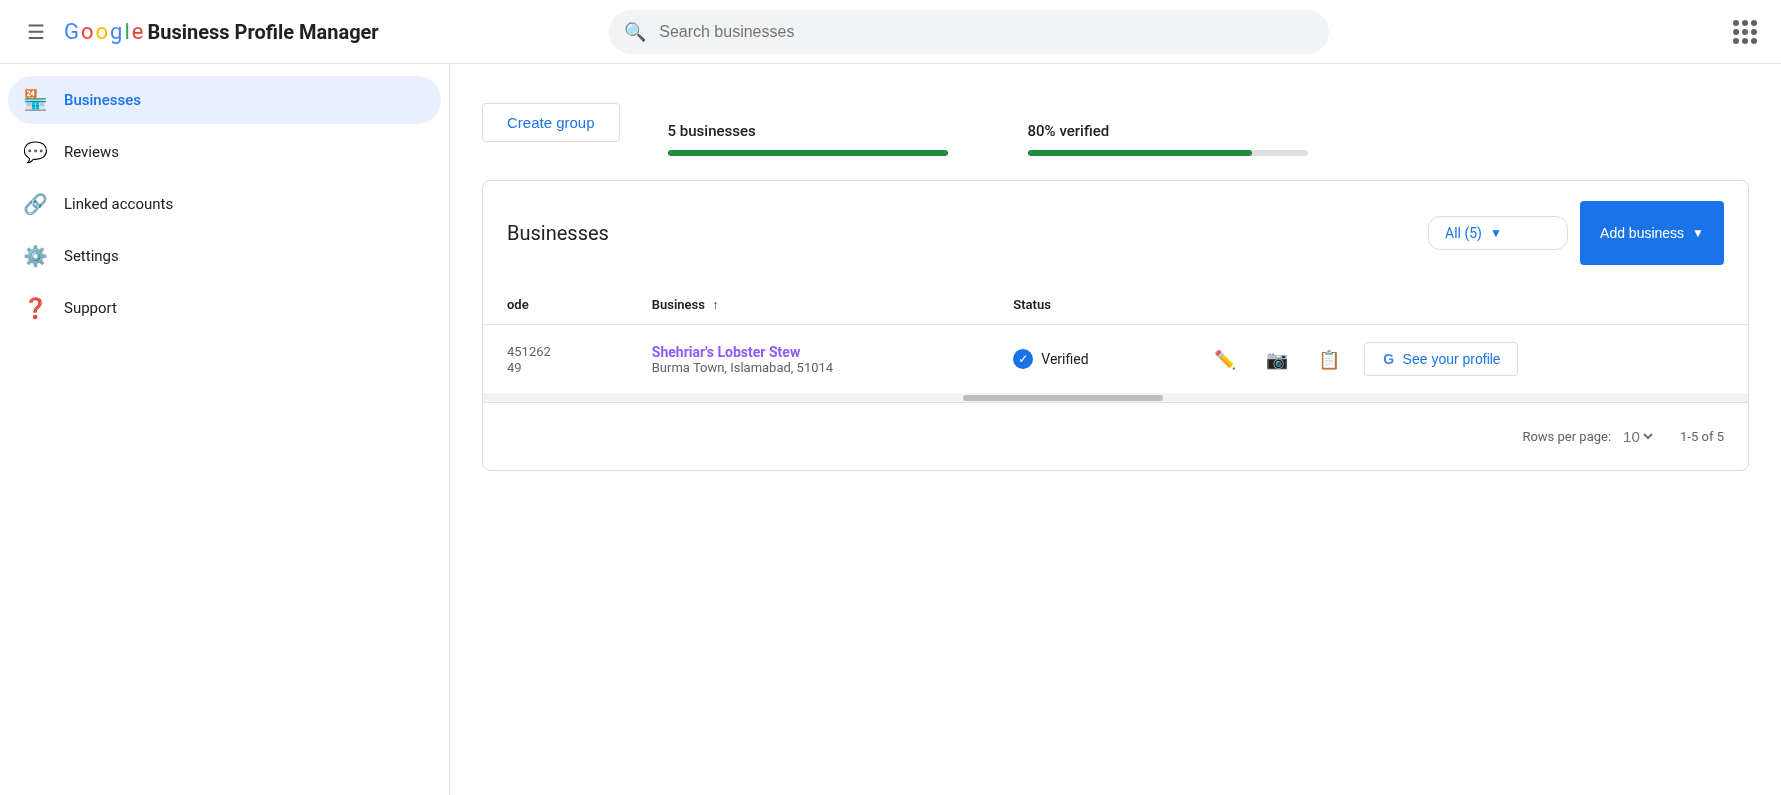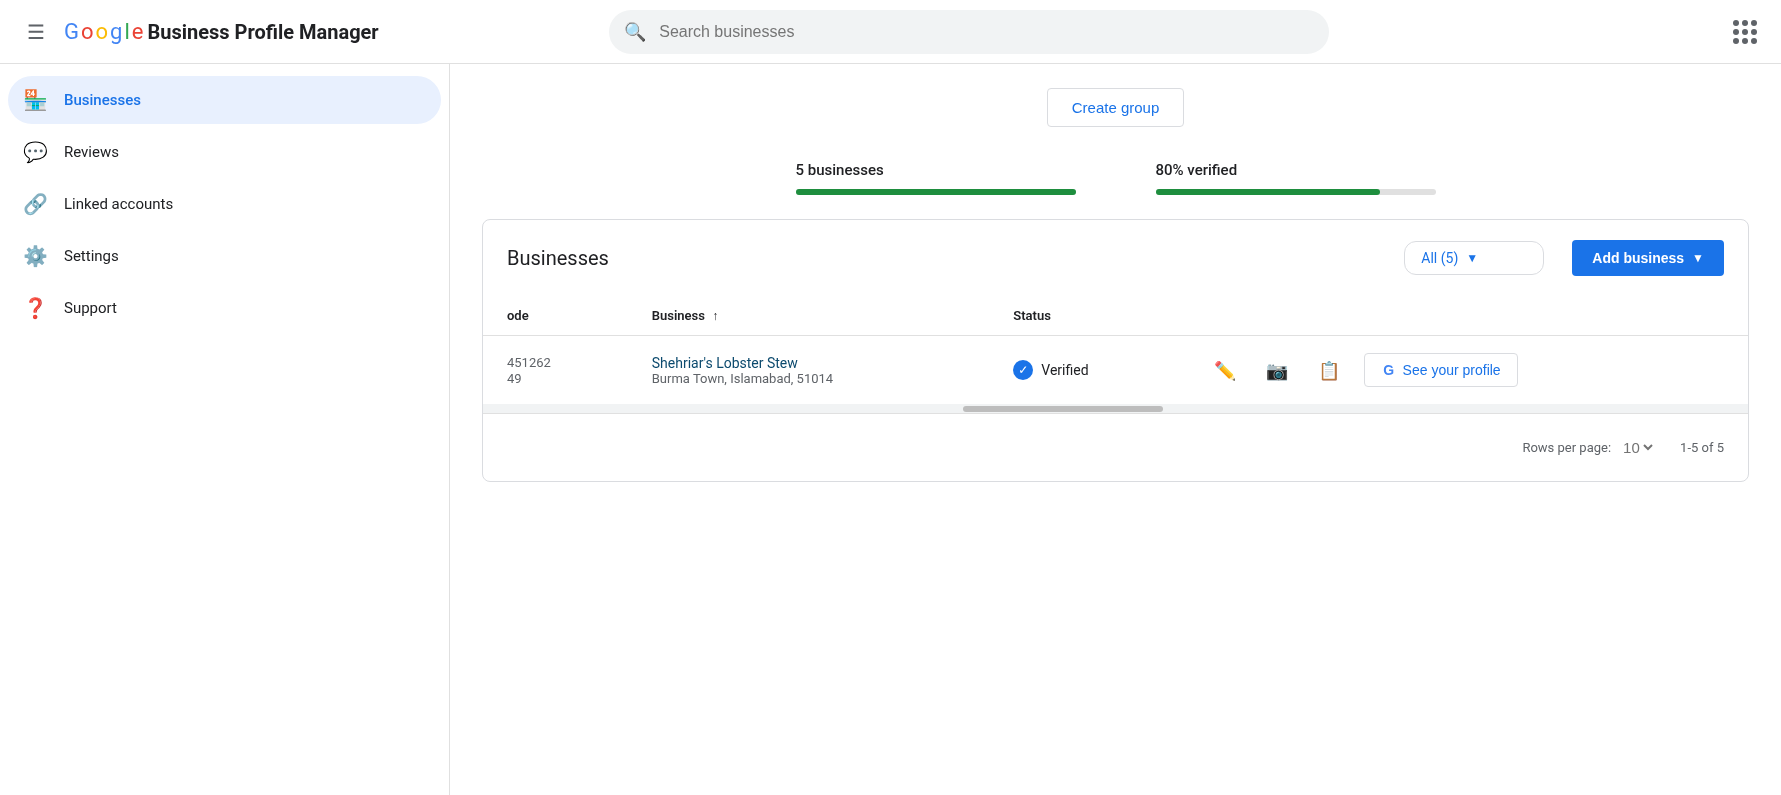--- a/index.html
+++ b/index.html
@@ -91,21 +91,21 @@
     .sidebar-item.active .sidebar-icon { color: #1a73e8; }
 
     
     .main {
       flex: 1; overflow: auto; padding: 24px 32px;
       background: #fff;
     }
 
     
     .top-bar {
-      display: flex; align-items: center; margin-bottom: 24px; flex-direction: column;
+      display: flex; align-items: center; gap: 48px; margin-bottom: 24px;
     }
     .create-group-btn {
       border: 1px solid #dadce0; background: #fff; border-radius: 4px;
       padding: 10px 24px; font-size: 15px; color: #1a73e8;
       cursor: pointer; font-weight: 500;
       white-space: nowrap;
     }
     .stats-section { display: flex; align-items: flex-start; gap: 80px; flex: 1; margin-top: 34px; }
     .stat-block { display: flex; flex-direction: column; gap: 6px; }
     .stat-label { font-size: 15px; color: #202124; font-weight: 500; }
@@ -123,42 +123,42 @@
     .businesses-card-title { font-size: 20px; font-weight: 400; color: #202124; }
     .card-actions { display: flex; align-items: center; gap: 12px; }
     .filter-select {
       border: 1px solid #dadce0; border-radius: 12px;
       padding: 8px 16px; font-size: 14px; color: #1a73e8;
       background: #fff; cursor: pointer;
       display: flex; align-items: center; gap: 8px; min-width: 140px;
     }
     .add-business-btn {
       background: #1a73e8; color: #fff; border: none; border-radius: 4px;
-      padding: 10px 20px; font-size: 14px; font-weight: 700;
-      cursor: pointer; display: flex; align-items: center; gap: 8px; margin-left: 16px;
+      padding: 24px 20px; font-size: 14px; font-weight: 400;
+      cursor: pointer; display: flex; align-items: center; gap: 8px;
     }
     .chevron-down { font-size: 12px; }
 
     
     .table { width: 100%; border-collapse: collapse; }
     .table th {
       text-align: left; padding: 12px 24px;
       font-size: 13px; font-weight: 600; color: #202124;
       border-bottom: 1px solid #e0e0e0;
       white-space: nowrap;
     }
     .table td {
       padding: 16px 24px;
       font-size: 14px; color: #202124;
       border-bottom: 1px solid #f1f3f4;
       vertical-align: middle;
     }
     .sort-icon { font-size: 12px; margin-left: 4px; }
 
-    .business-name { font-size: 14px; font-weight: 400; color: #0c4a6e; }
+    .business-name { font-size: 14px; font-weight: 700; color: #8b5cf6; }
     .business-addr { font-size: 13px; color: #5f6368; }
 
     .status-verified {
       display: flex; align-items: center; gap: 8px;
       font-size: 14px; color: #202124;
     }
     .verified-badge {
       width: 20px; height: 20px; background: #1a73e8; border-radius: 50%;
       display: flex; align-items: center; justify-content: center; color: #fff; font-size: 12px;
     }

